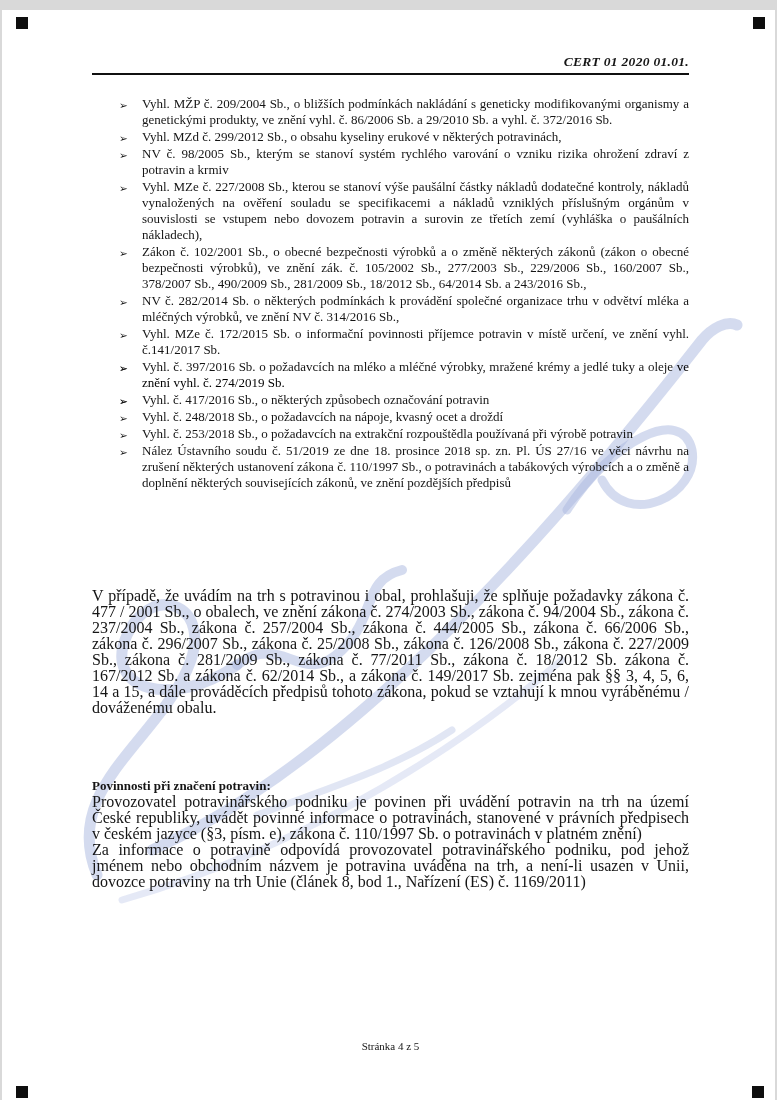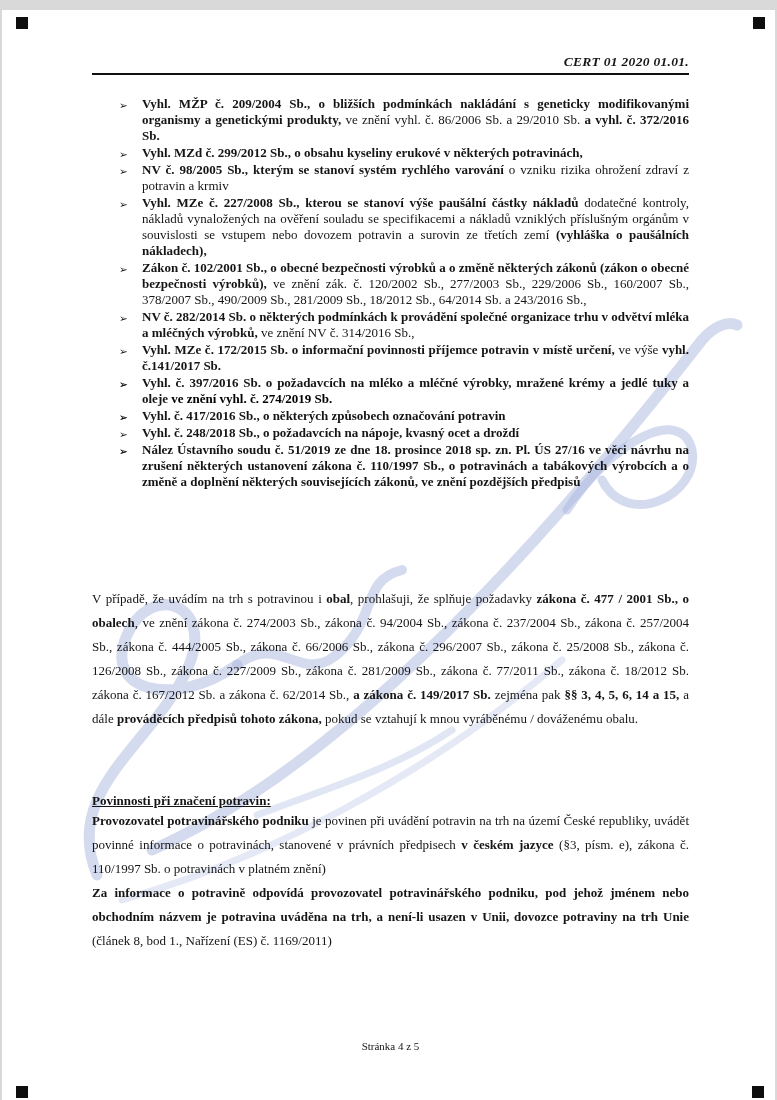--- a/index.html
+++ b/index.html
@@ -64,35 +64,34 @@
     text-align: justify;
     margin: 0 0 1px 0;
   }
   .law-list .bullet {
     position: absolute;
     left: 27px; top: 1px;
     font-size: 10.5px;
     font-family: "DejaVu Sans", sans-serif;
   }
 
-  .b { font-weight: bold; }
+  .b { font-weight: normal; }
 
   .para {
-    font-size: 13px;
-    line-height: 24px;
+    font-size: 16px;
+    line-height: 16px;
     text-align: justify;
     margin: 0;
   }
   #packaging { margin-top: 97px; }
 
   .section-heading {
     font-size: 13px;
     line-height: 16px;
     font-weight: bold;
-    text-decoration: underline;
     margin: 62px 0 0 0;
   }
 
   .page-footer {
     position: absolute;
     left: 0; top: 1030px;
     width: 777px;
     text-align: center;
     font-size: 11px;
   }
@@ -123,29 +122,29 @@
     <div class="doc-header">
       <span>CERT 01 2020 01.01.</span>
     </div>
     <hr class="header-rule">
 
     <ul class="law-list">
         <li><span class="bullet">➢</span><span><span class="b">Vyhl. MŽP č. 209/2004 Sb., o bližších podmínkách nakládání s geneticky modifikovanými organismy a genetickými produkty,</span><span> ve znění vyhl. č. 86/2006 Sb. a 29/2010 Sb. </span><span class="b">a vyhl. č. 372/2016 Sb.</span></span></li>
         <li><span class="bullet">➢</span><span><span class="b">Vyhl. MZd č. 299/2012 Sb., o obsahu kyseliny erukové v některých potravinách,</span></span></li>
         <li><span class="bullet">➢</span><span><span class="b">NV č. 98/2005 Sb., kterým se stanoví systém rychlého varování</span><span> o vzniku rizika ohrožení zdraví z potravin a krmiv</span></span></li>
         <li><span class="bullet">➢</span><span><span class="b">Vyhl. MZe č. 227/2008 Sb., kterou se stanoví výše paušální částky nákladů</span><span> dodatečné kontroly, nákladů vynaložených na ověření souladu se specifikacemi a nákladů vzniklých příslušným orgánům v souvislosti se vstupem nebo dovozem potravin a surovin ze třetích zemí </span><span class="b">(vyhláška o paušálních nákladech),</span></span></li>
-        <li><span class="bullet">➢</span><span><span class="b">Zákon č. 102/2001 Sb., o obecné bezpečnosti výrobků a o změně některých zákonů (zákon o obecné bezpečnosti výrobků),</span><span> ve znění zák. č. 120/2002 Sb., 277/2003 Sb., 229/2006 Sb., 160/2007 Sb., 378/2007 Sb., 490/2009 Sb., 281/2009 Sb., 18/2012 Sb., 64/2014 Sb. a 243/2016 Sb.,</span></span></li>
+        <li><span class="bullet">➢</span><span><span class="b">Zákon č. 102/2001 Sb., o obecné bezpečnosti výrobků a o změně některých zákonů (zákon o obecné bezpečnosti výrobků),</span><span> ve znění zák. č. 105/2002 Sb., 277/2003 Sb., 229/2006 Sb., 160/2007 Sb., 378/2007 Sb., 490/2009 Sb., 281/2009 Sb., 18/2012 Sb., 64/2014 Sb. a 243/2016 Sb.,</span></span></li>
         <li><span class="bullet">➢</span><span><span class="b">NV č. 282/2014 Sb. o některých podmínkách k provádění společné organizace trhu v odvětví mléka a mléčných výrobků,</span><span> ve znění NV č. 314/2016 Sb.,</span></span></li>
-        <li><span class="bullet">➢</span><span><span class="b">Vyhl. MZe č. 172/2015 Sb. o informační povinnosti příjemce potravin v místě určení,</span><span> ve výše </span><span class="b">vyhl. č.141/2017 Sb.</span></span></li>
+        <li><span class="bullet">➢</span><span><span class="b">Vyhl. MZe č. 172/2015 Sb. o informační povinnosti příjemce potravin v místě určení,</span><span> ve znění </span><span class="b">vyhl. č.141/2017 Sb.</span></span></li>
         <li><span class="bullet">➢</span></li>
         <li><span class="bullet">➢</span><span><span class="b">Vyhl. č. 397/2016 Sb. o požadavcích na mléko a mléčné výrobky, mražené krémy a jedlé tuky a oleje</span><span class="b" style="color: #000000;"> ve znění vyhl. č. 274/2019 Sb.</span></span></li>
         <li><span class="bullet">➢</span></li>
         <li><span class="bullet">➢</span><span><span class="b">Vyhl. č. 417/2016 Sb., o některých způsobech označování potravin</span></span></li>
         <li><span class="bullet">➢</span><span><span class="b">Vyhl. č. 248/2018 Sb., o požadavcích na nápoje, kvasný ocet a droždí</span></span></li>
-        <li><span class="bullet">➢</span></li>
+        <li><span class="bullet">➢</span><span><span class="b">Vyhl. č. 253/2018 Sb., o požadavcích na extrakční rozpouštědla používaná při výrobě potravin</span></span></li>
         <li><span class="bullet">➢</span><span><span class="b">Nález Ústavního soudu č. 51/2019 ze dne 18. prosince 2018 sp. zn. Pl. ÚS 27/16 ve věci návrhu na zrušení některých ustanovení zákona č. 110/1997 Sb., o potravinách a tabákových výrobcích a o změně a doplnění některých souvisejících zákonů, ve znění pozdějších předpisů</span></span></li>
       </ul>
 
     <p class="para" id="packaging"><span>V případě, že uvádím na trh s potravinou i </span><span class="b">obal</span><span>, prohlašuji, že splňuje požadavky </span><span class="b">zákona č. 477 / 2001 Sb., o obalech</span><span>, ve znění zákona č. 274/2003 Sb., zákona č. 94/2004 Sb., zákona č. 237/2004 Sb., zákona č. 257/2004 Sb., zákona č. 444/2005 Sb., zákona č. 66/2006 Sb., zákona č. 296/2007 Sb., zákona č. 25/2008 Sb., zákona č. 126/2008 Sb., zákona č. 227/2009 Sb., zákona č. 281/2009 Sb., zákona č. 77/2011 Sb., zákona č. 18/2012 Sb. zákona č. 167/2012 Sb. a zákona č. 62/2014 Sb., </span><span class="b">a zákona č. 149/2017 Sb.</span><span> zejména pak </span><span class="b">§§ 3, 4, 5, 6, 14 a 15,</span><span> a dále </span><span class="b">prováděcích předpisů tohoto zákona,</span><span> pokud se vztahují k mnou vyráběnému / dováženému obalu.</span></p>
 
     <h3 class="section-heading">Povinnosti při značení potravin:</h3>
 
     <p class="para"><span class="b">Provozovatel potravinářského podniku</span><span> je povinen při uvádění potravin na trh na území České republiky, uvádět povinné informace o potravinách, stanovené v právních předpisech </span><span class="b">v českém jazyce</span><span> (§3, písm. e), zákona č. 110/1997 Sb. o potravinách v platném znění)</span></p>
 
     <p class="para"><span class="b">Za informace o potravině odpovídá provozovatel potravinářského podniku, pod jehož jménem nebo obchodním názvem je potravina uváděna na trh, a není-li usazen v Unii, dovozce potraviny na trh Unie</span><span> (článek 8, bod 1., Nařízení (ES) č. 1169/2011)</span></p>

